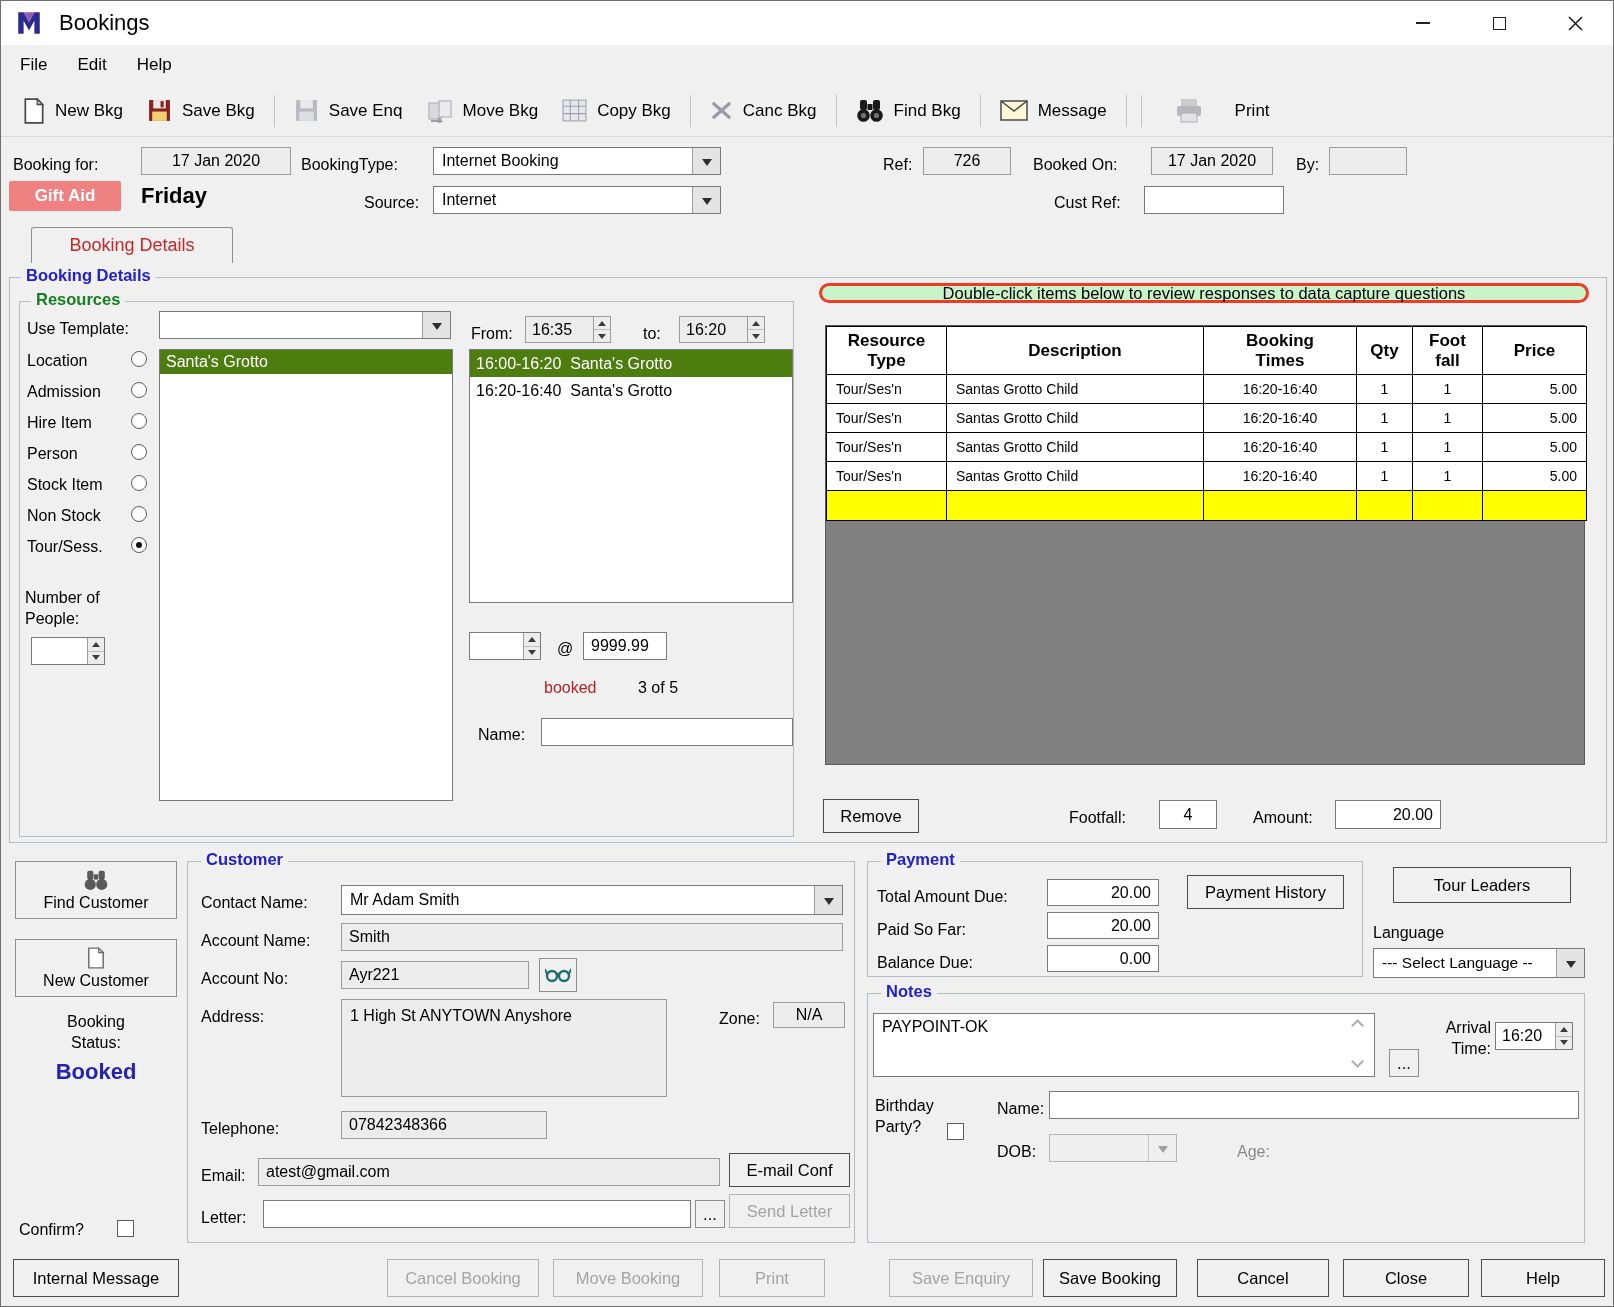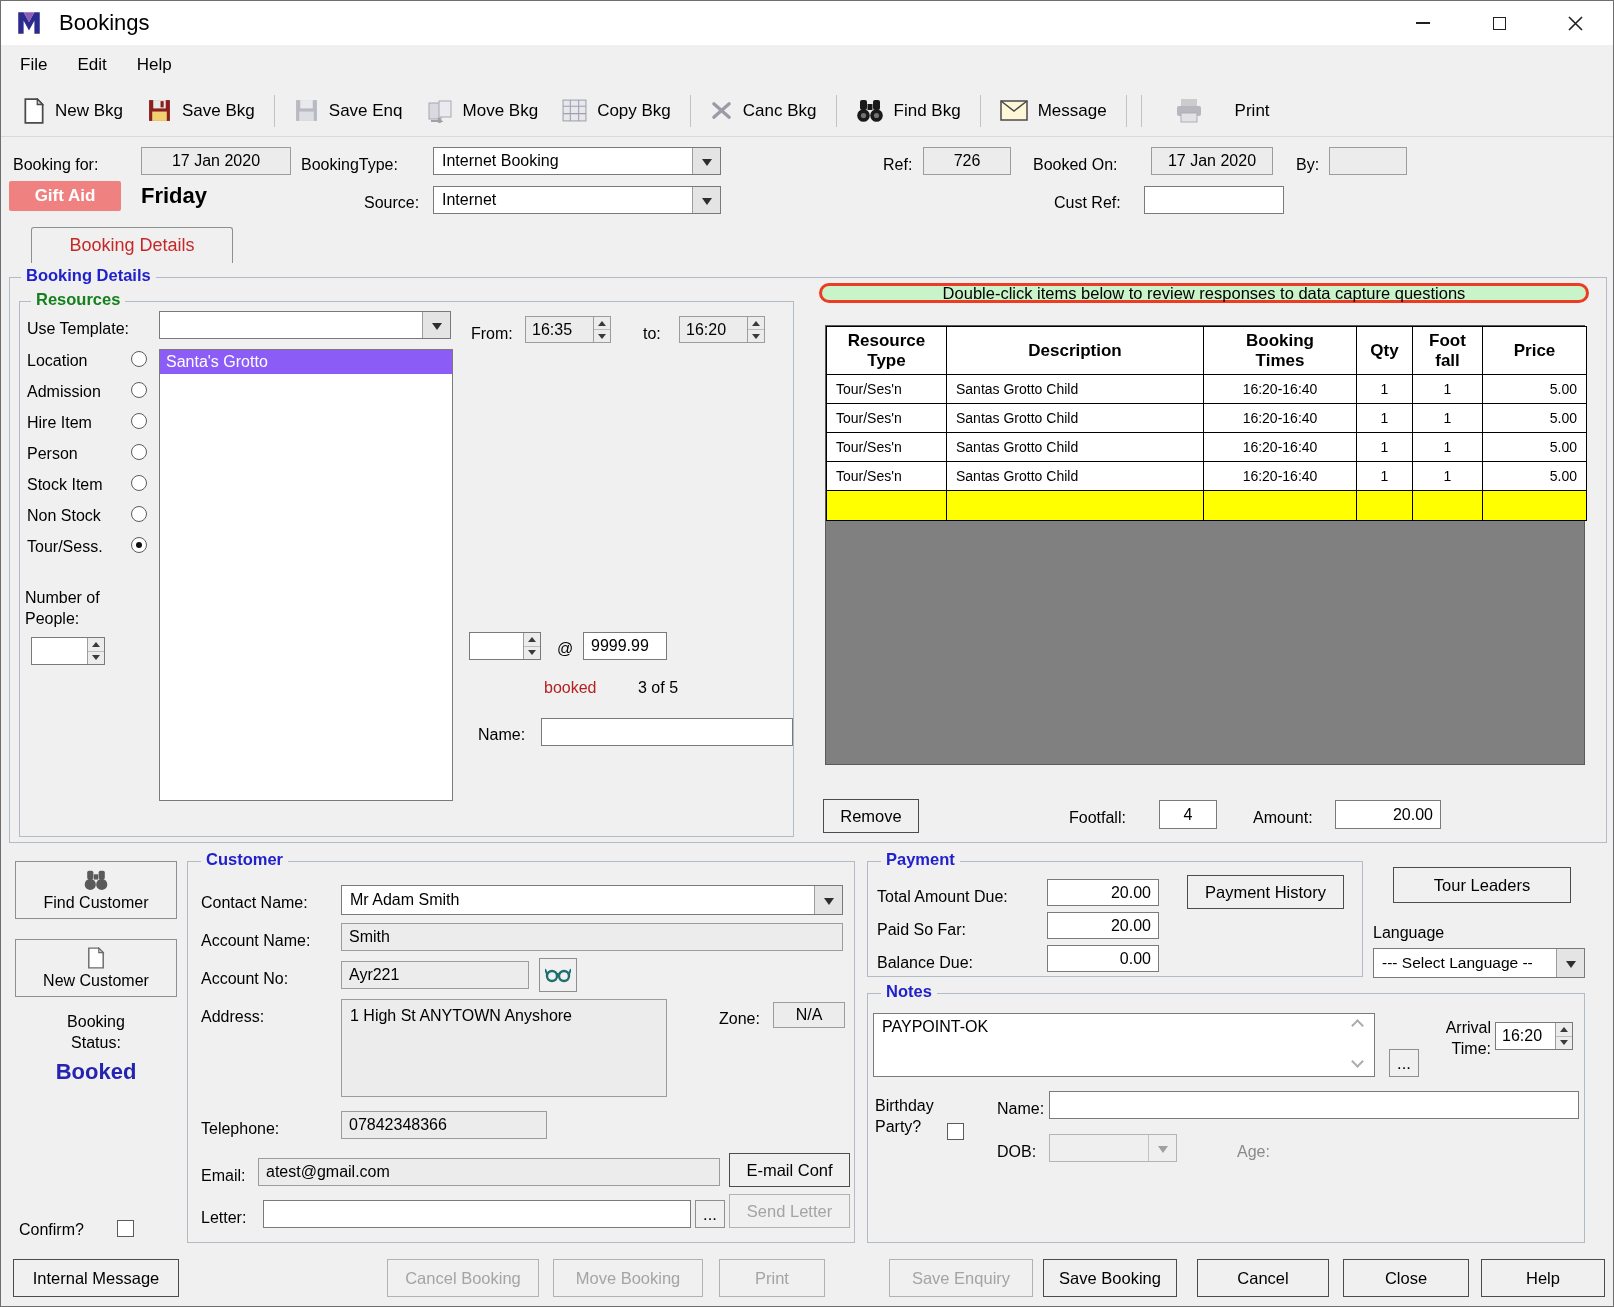--- a/index.html
+++ b/index.html
@@ -51,21 +51,21 @@
        justify-content:center;font-size:16.5px;white-space:nowrap;}
   .btn.light{border-color:#8f8f8f;}
   .btn.disabled{color:#a4a4a4;border-color:#b2b2b2;}
   .btn.stack{flex-direction:column;gap:3px;}
   .group{position:absolute;border:1px solid #b3bcc4;}
   .group-title{position:absolute;background:#f0f0f0;padding:0 5px;font-weight:bold;font-size:16.5px;white-space:nowrap;}
   .gt-blue{color:#2121cc;}
   .gt-green{color:#15801e;}
   .listbox{position:absolute;background:#fff;border:1px solid #7a7a7a;overflow:hidden;}
   .list-item{padding:0 6px;white-space:pre;overflow:hidden;}
-  .list-item.selected{background:#8b5cf6;color:#fff;}
+  .list-item.selected{background:#4d7c0f;color:#fff;}
   .radio{position:absolute;width:16px;height:16px;border:1px solid #5c5c5c;border-radius:50%;background:#fff;}
   .radio.checked::after{content:"";position:absolute;left:4px;top:4px;width:6px;height:6px;border-radius:50%;background:#101010;}
   .checkbox{position:absolute;width:17px;height:17px;border:1px solid #5c5c5c;background:#fff;}
 
   
   .tab{position:absolute;height:36px;display:flex;align-items:center;justify-content:center;
        background:#f0f0f0;border:1px solid #8f8f8f;border-bottom:none;border-radius:3px 3px 0 0;}
   .tab1-text{color:#c62828;font-size:18px;}
   .tab2{border-color:#8f4a4a;}
   .tab2-text{color:#7b1f1f;font-size:19px;font-weight:bold;}
@@ -303,20 +303,24 @@
   </div>
   <span class="lbl" style="left:642px;top:322px">to:</span>
   <div class="spin gray" style="left:678px;top:315px;width:86px;height:27px">
     <span class="spin-text">16:20</span>
     <span class="spin-col">
         <span class="spin-up"></span>
         <span class="spin-down"></span>
       </span>
   </div>
 
+  <div class="listbox" style="left:468px;top:348px;width:324px;height:254px">
+    <div class="list-item selected" style="height:27px;line-height:27px">16:00-16:20  Santa's Grotto</div>
+    <div class="list-item" style="height:27px;line-height:27px">16:20-16:40  Santa's Grotto</div>
+  </div>
 
   <div class="spin" style="left:468px;top:631px;width:72px;height:28px">
     <span class="spin-text"></span>
     <span class="spin-col">
         <span class="spin-up"></span>
         <span class="spin-down"></span>
       </span>
   </div>
   <span class="lbl" style="left:556px;top:637px">@</span>
   <div class="field" style="left:582px;top:631px;width:84px;height:28px">9999.99</div>

